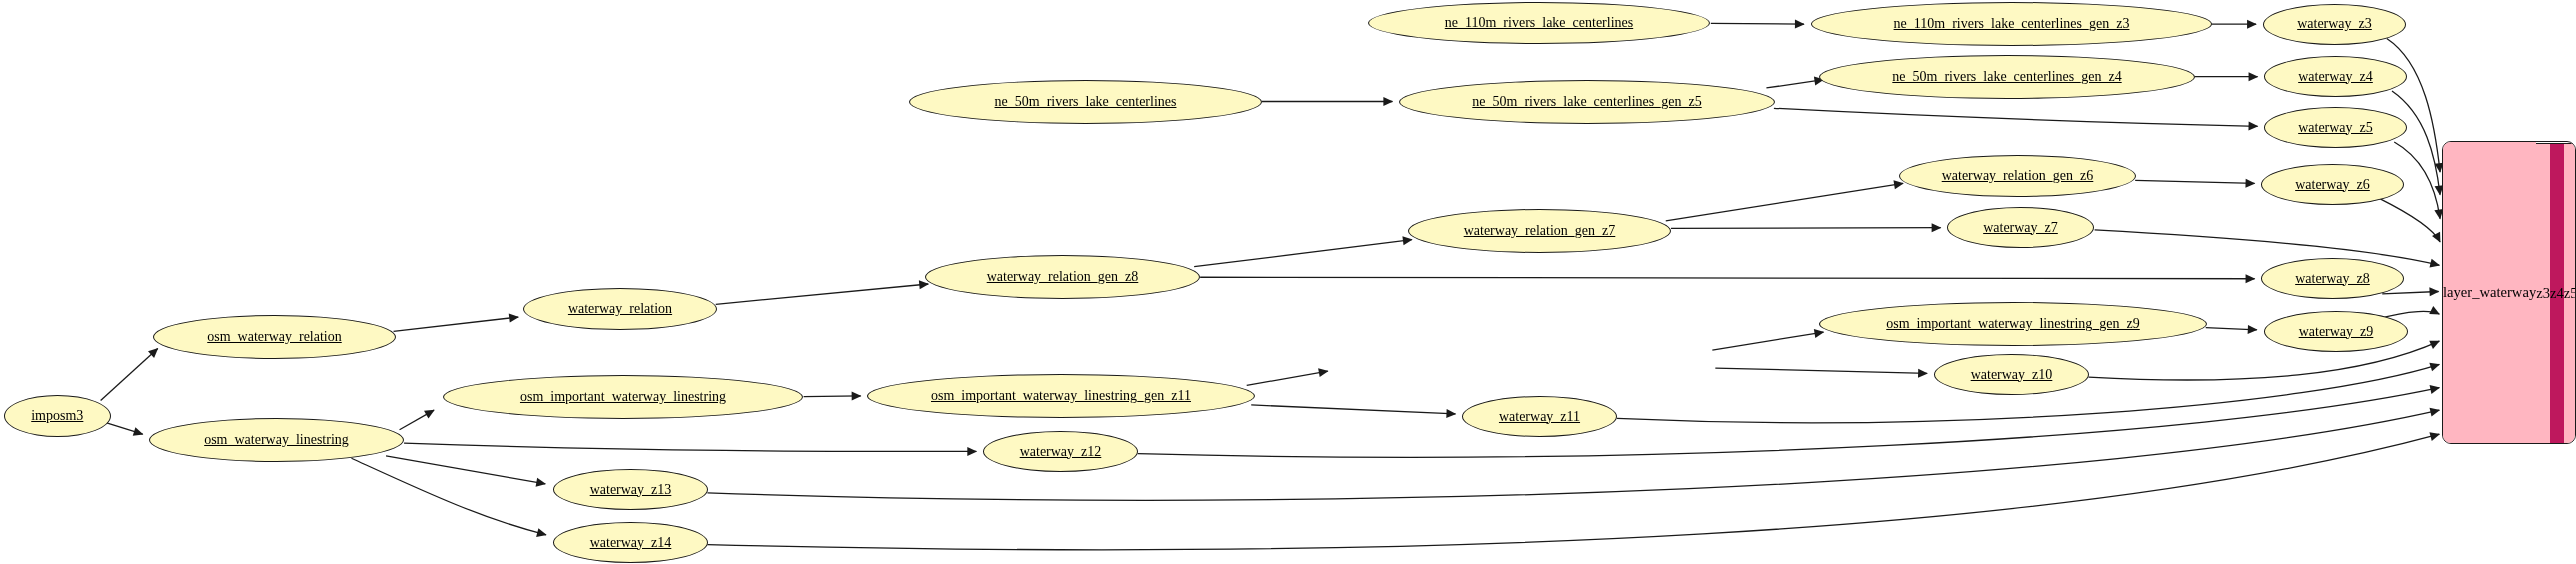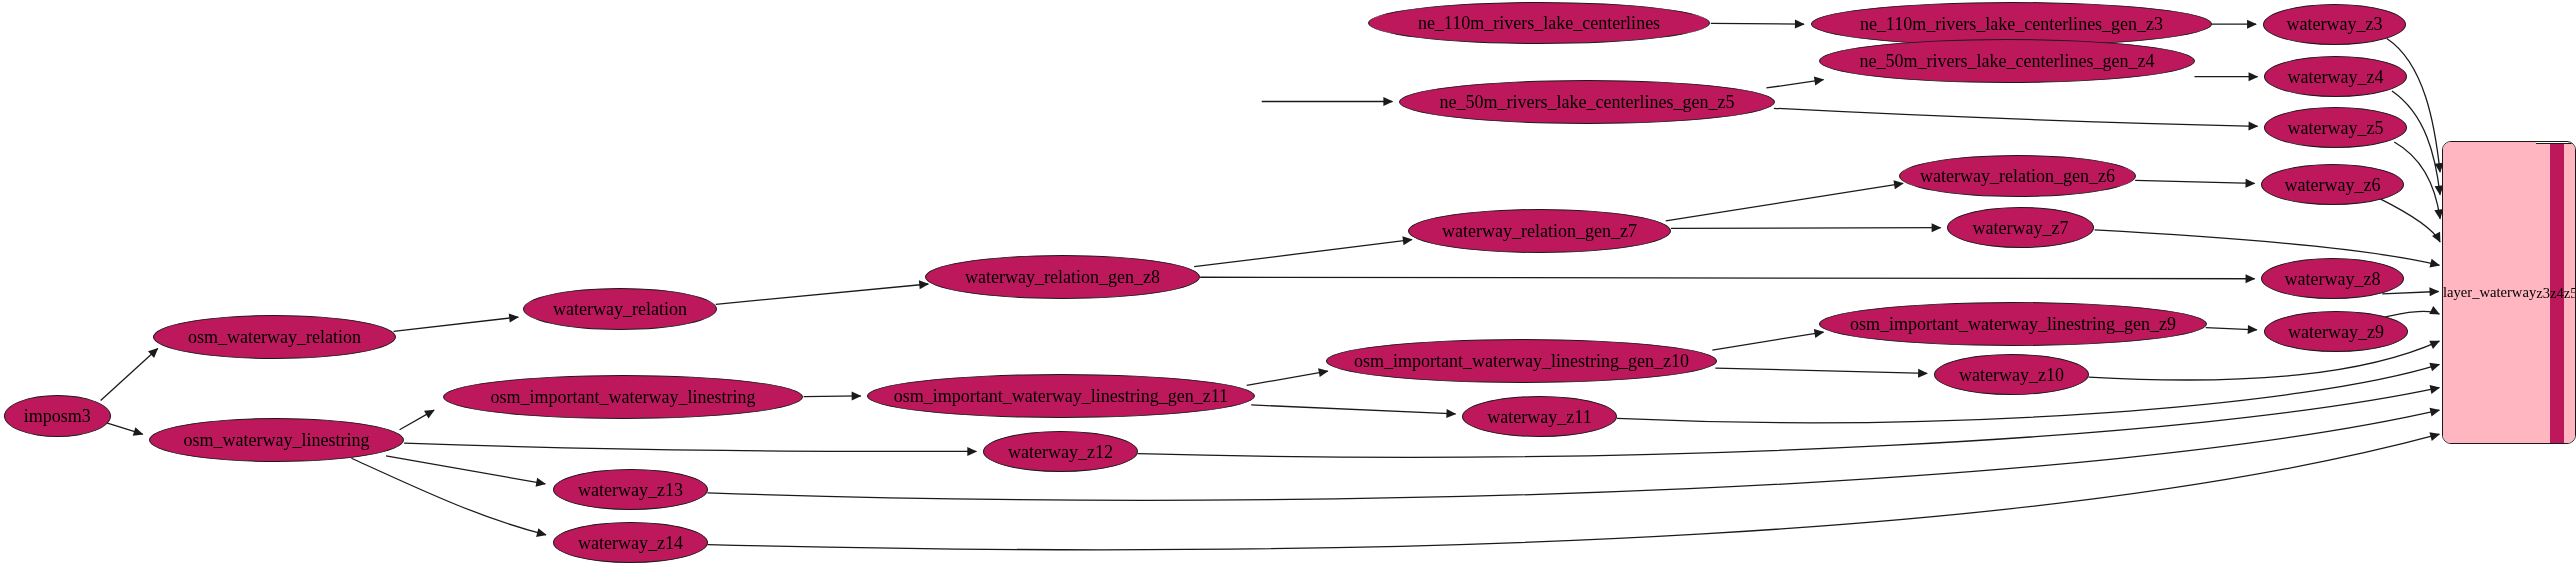--- a/index.html
+++ b/index.html
@@ -3,24 +3,24 @@
 <meta charset="utf-8">
 <style>
   html,body{margin:0;padding:0;background:#ffffff;}
   #stage{
     position:relative;width:2576px;height:565px;background:#ffffff;overflow:hidden;
     font-family:"Liberation Serif","DejaVu Serif",serif;color:#000;
   }
   #edges{position:absolute;left:0;top:0;width:2576px;height:565px;}
   .edge{fill:none;stroke:#1a1a1a;stroke-width:1.7px;}
   .node{
-    position:absolute;box-sizing:border-box;background:#be185d;
+    position:absolute;box-sizing:border-box;background:#fef9c3;
     border:1.3px solid #1a1a1a;border-radius:50%;
     display:flex;align-items:center;justify-content:center;
-    font-size:18px;line-height:1;white-space:nowrap;z-index:2;
+    font-size:14px;line-height:1;white-space:nowrap;z-index:2;text-decoration:underline;
   }
   .dbtable{
     position:absolute;left:2442px;top:141px;width:134px;height:303px;
     box-sizing:border-box;border:1.4px solid #1a1a1a;border-radius:9px;
     background:#ffffff;display:flex;flex-direction:row;overflow:hidden;z-index:2;
   }
   .dbtable .cell{
     flex:1;display:flex;align-items:center;justify-content:center;
     font-size:14.6px;border-top:0.9px solid #1a1a1a;margin-top:0.8px;
   }
@@ -76,40 +76,40 @@
     <path class="edge" marker-end="url(#arrow)" d="M942,725 C1900,749 2750,712 3248,578"></path>
   </svg>
 
   <div class="node" style="left:3.8px;top:395px;width:107px;height:42px">imposm3</div>
   <div class="node" style="left:149px;top:418px;width:255px;height:44px">osm_waterway_linestring</div>
   <div class="node" style="left:153px;top:315px;width:243px;height:44px">osm_waterway_relation</div>
   <div class="node" style="left:523px;top:288px;width:194px;height:42px">waterway_relation</div>
   <div class="node" style="left:443px;top:375px;width:360px;height:44px">osm_important_waterway_linestring</div>
   <div class="node" style="left:553px;top:469px;width:155px;height:41px">waterway_z13</div>
   <div class="node" style="left:553px;top:522px;width:155px;height:41px">waterway_z14</div>
+  <div class="node" style="left:909px;top:80px;width:353px;height:44px">ne_50m_rivers_lake_centerlines</div>
   <div class="node" style="left:925px;top:255px;width:275px;height:44px">waterway_relation_gen_z8</div>
   <div class="node" style="left:867px;top:374px;width:388px;height:44px">osm_important_waterway_linestring_gen_z11</div>
   <div class="node" style="left:983px;top:431px;width:155px;height:41px">waterway_z12</div>
   <div class="node" style="left:1368px;top:2.3px;width:342px;height:42px">ne_110m_rivers_lake_centerlines</div>
   <div class="node" style="left:1399px;top:80px;width:376px;height:44px">ne_50m_rivers_lake_centerlines_gen_z5</div>
   <div class="node" style="left:1408px;top:209px;width:263px;height:44px">waterway_relation_gen_z7</div>
   <div class="node" style="left:1899px;top:155px;width:237px;height:42px">waterway_relation_gen_z6</div>
   <div class="node" style="left:1947px;top:207px;width:147px;height:41px">waterway_z7</div>
-  <div class="node" style="left:1326px;top:339px;width:391px;height:44px">osm_important_waterway_linestring_gen_z10</div>
   <div class="node" style="left:1819px;top:302px;width:388px;height:44px">osm_important_waterway_linestring_gen_z9</div>
   <div class="node" style="left:1934px;top:354px;width:155px;height:41px">waterway_z10</div>
   <div class="node" style="left:1462px;top:396px;width:155px;height:41px">waterway_z11</div>
   <div class="node" style="left:2264px;top:311px;width:144px;height:41px">waterway_z9</div>
   <div class="node" style="left:1811px;top:2.3px;width:401px;height:44px">ne_110m_rivers_lake_centerlines_gen_z3</div>
   <div class="node" style="left:2263px;top:3.8px;width:143px;height:41px">waterway_z3</div>
   <div class="node" style="left:2264px;top:56px;width:143px;height:41px">waterway_z4</div>
   <div class="node" style="left:2264px;top:107px;width:143px;height:41px">waterway_z5</div>
   <div class="node" style="left:2261px;top:164px;width:143px;height:41px">waterway_z6</div>
   <div class="node" style="left:2261px;top:258px;width:143px;height:41px">waterway_z8</div>
-  <div class="node" style="left:1819px;top:39px;width:376px;height:44px">ne_50m_rivers_lake_centerlines_gen_z4</div>
+  <div class="node" style="left:1819px;top:55px;width:376px;height:44px">ne_50m_rivers_lake_centerlines_gen_z4</div>
 
   <div class="dbtable">
     <div class="cell" style="background:#ffb6c1">layer_waterway</div>
     <div class="cell" style="background:#ffb6c1">z3</div>
     <div class="cell" style="background:#be185d">z4</div>
     <div class="cell" style="background:#ffb6c1">z5</div>
     <div class="cell" style="background:#ffb6c1">z6</div>
     <div class="cell" style="background:#ffb6c1">z7</div>
     <div class="cell" style="background:#ffb6c1">z8</div>
     <div class="cell" style="background:#14b8a6">z9</div>

